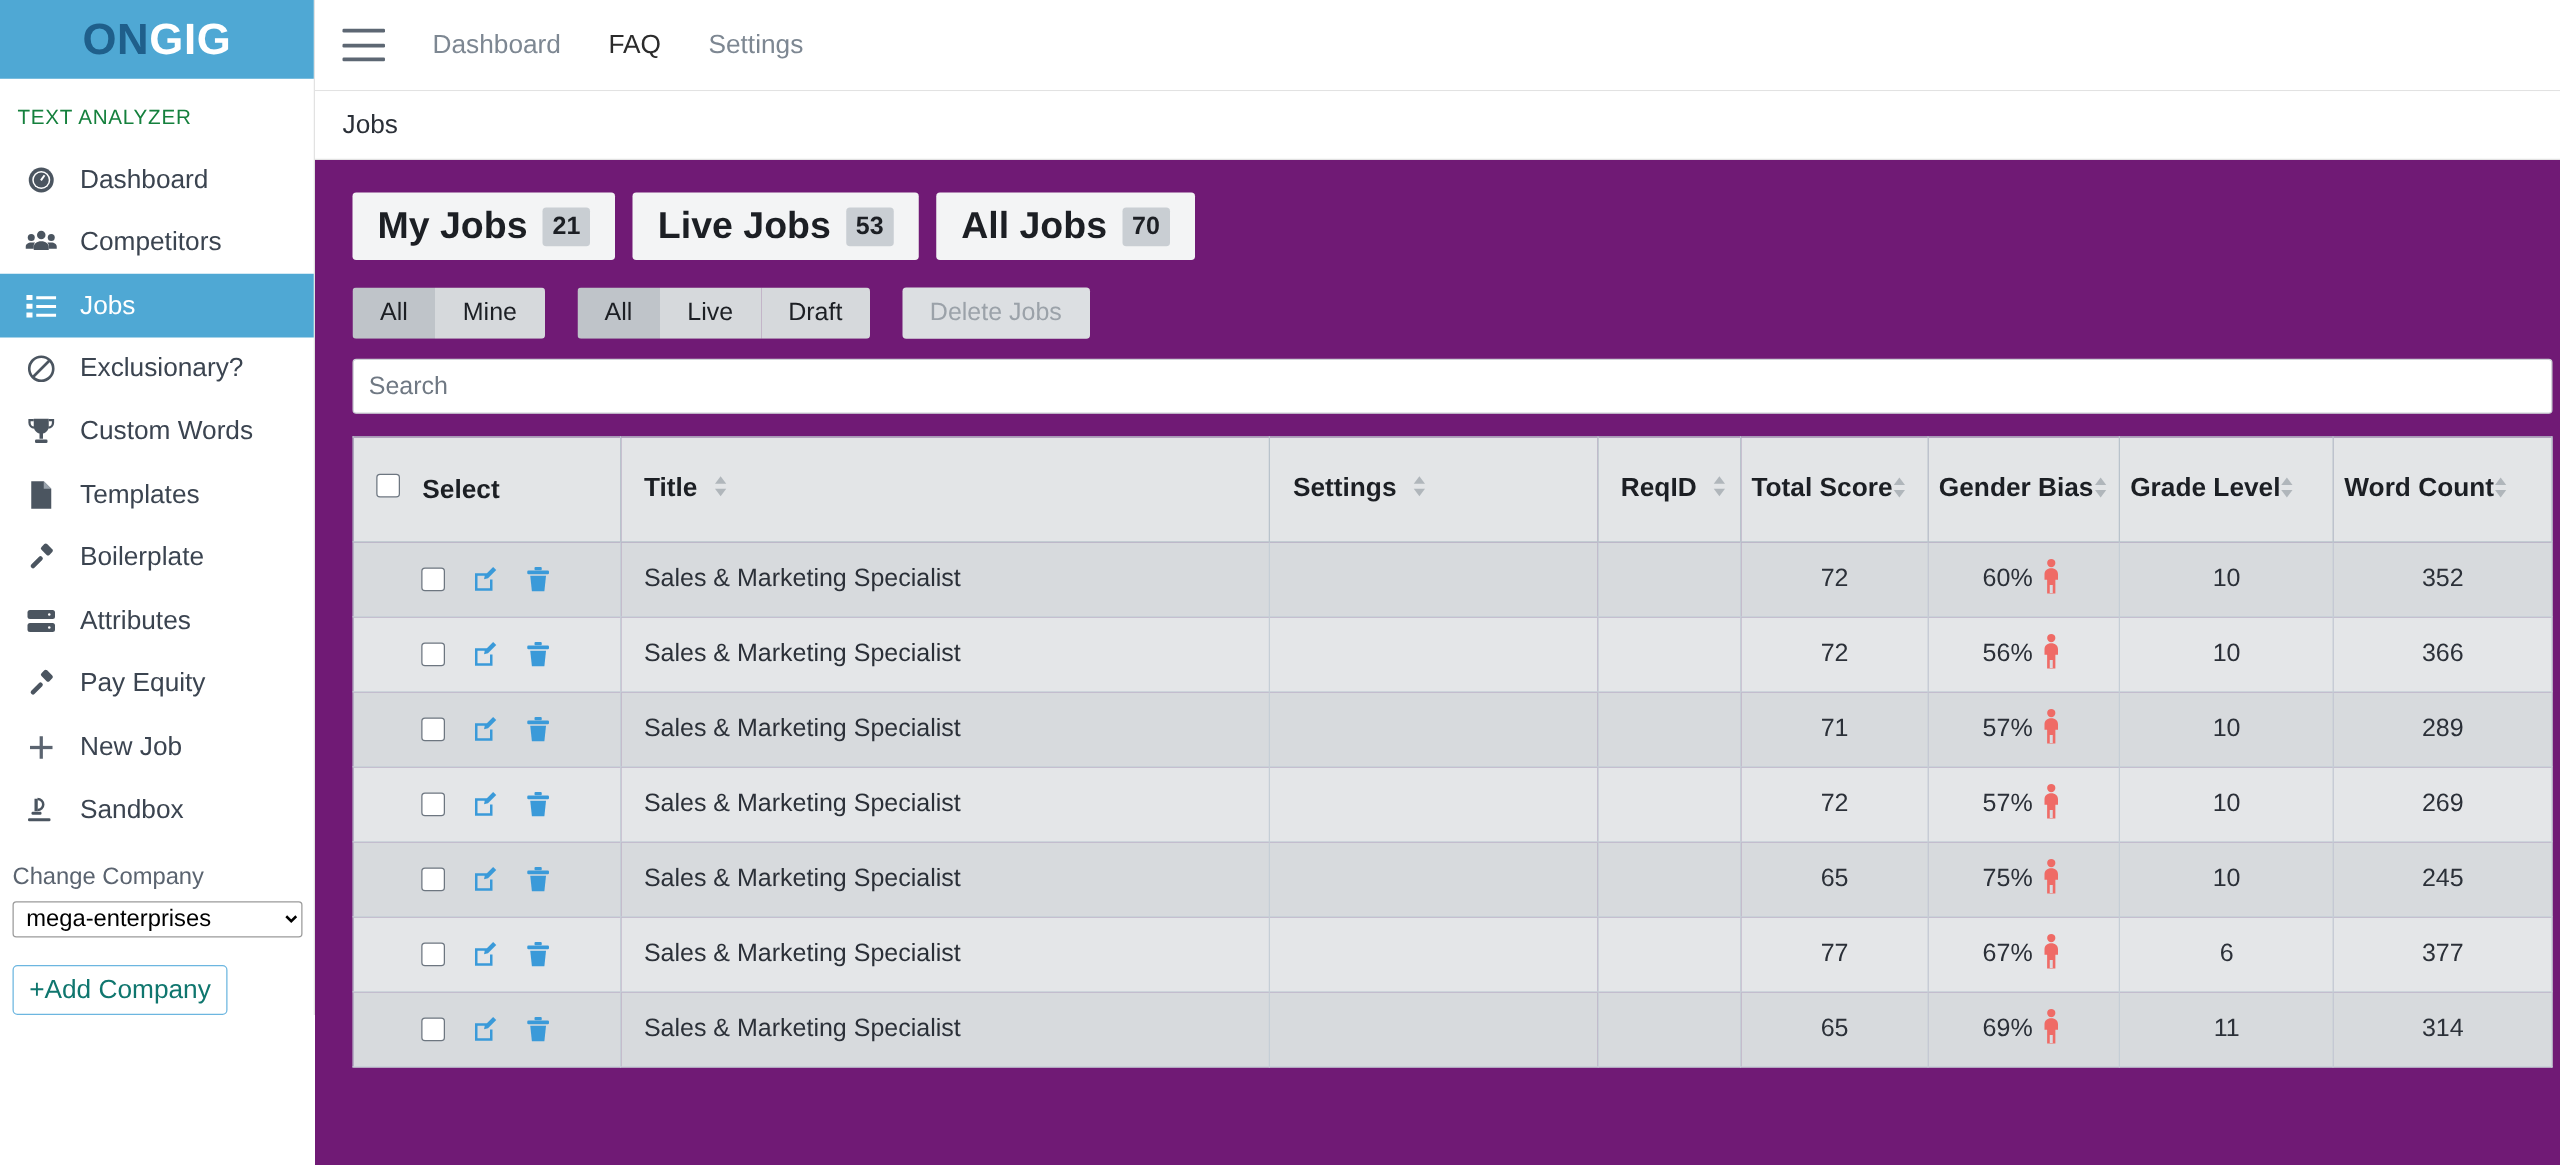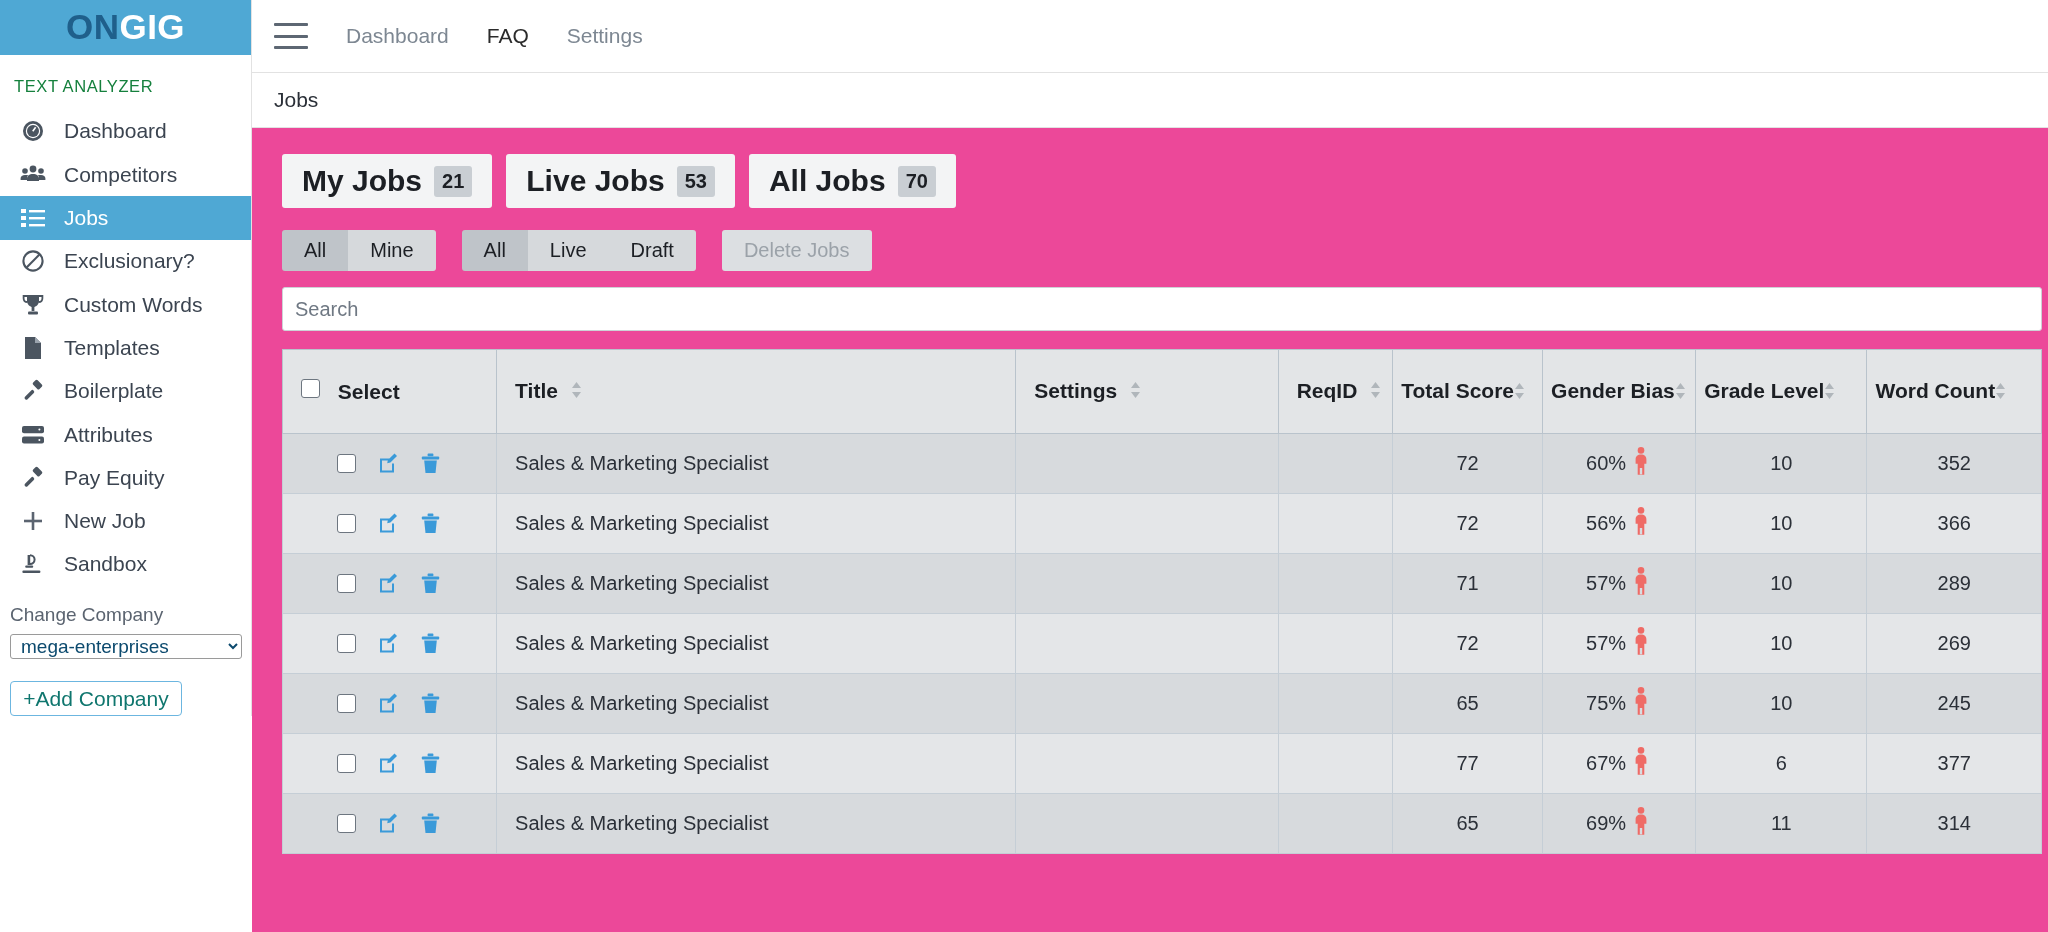--- a/index.html
+++ b/index.html
@@ -7,21 +7,21 @@
     margin: 0; padding: 0;
     width: 2048px; height: 932px;
     overflow: hidden;
     font-family: "Liberation Sans", sans-serif;
     background: #ffffff;
   }
   #app { display: flex; width: 2048px; height: 932px; }
 
   
   #sidebar {
-    width: 252px; min-width: 252px; height: 716px;
+    width: 252px; min-width: 252px; height: 812px;
     background: #ffffff;
     border-right: 1px solid #e2e2e2;
     display: flex; flex-direction: column;
     position: relative;
   }
   .brand {
     height: 73px; background: #4FA8D4;
     display: flex; align-items: center; justify-content: center;
   }
   .brand-text { font-size: 35px; font-weight: bold; letter-spacing: .5px; }
@@ -44,21 +44,21 @@
     flex: 0 0 30px;
   }
   .nav-ico svg { display: block; }
 
   .change-company-label {
     font-size: 19px; color: #5b6470; padding: 18px 0 8px 10px;
   }
   .company-select {
     margin: 0 10px; height: 33px; width: 232px;
     font-family: "Liberation Sans", sans-serif;
-    font-size: 19px; color: #0c4a6e;
+    font-size: 19px; color: #000000;
     border: 1px solid #9a9a9a; border-radius: 3px;
     background: #ffffff; padding-left: 6px;
   }
   .add-company-btn {
     margin: 22px 0 0 10px; width: 172px; height: 45px;
     border: 1px solid #6cb6e0; border-radius: 4px;
     background: #ffffff; color: #0f766e;
     font-family: "Liberation Sans", sans-serif;
     font-size: 21px; cursor: pointer;
     display: flex; align-items: center; justify-content: center;
@@ -80,21 +80,21 @@
   }
   .topnav-link.dark { color: #2b2b2b; }
 
   .breadcrumb-bar {
     height: 55px; min-height: 55px; background: #ffffff;
     border-bottom: 1px solid #e2e2e2;
     display: flex; align-items: center; padding-left: 22px;
     font-size: 21px; color: #2b3038;
   }
 
-  .content { flex: 1; background: #ec4899; padding: 26px 0 0 30px; overflow: hidden; }
+  .content { flex: 1; background: #701a75; padding: 26px 0 0 30px; overflow: hidden; }
 
   .tabs { display: flex; gap: 14px; margin-bottom: 22px; }
   .tab {
     background: #f3f4f5; border-radius: 3px;
     padding: 10px 20px; display: flex; align-items: center;
     font-size: 30px; font-weight: bold; color: #1c1f24; cursor: pointer;
   }
   .tab-count {
     background: #c9ced3; color: #1c1f24;
     font-size: 20px; font-weight: bold;

